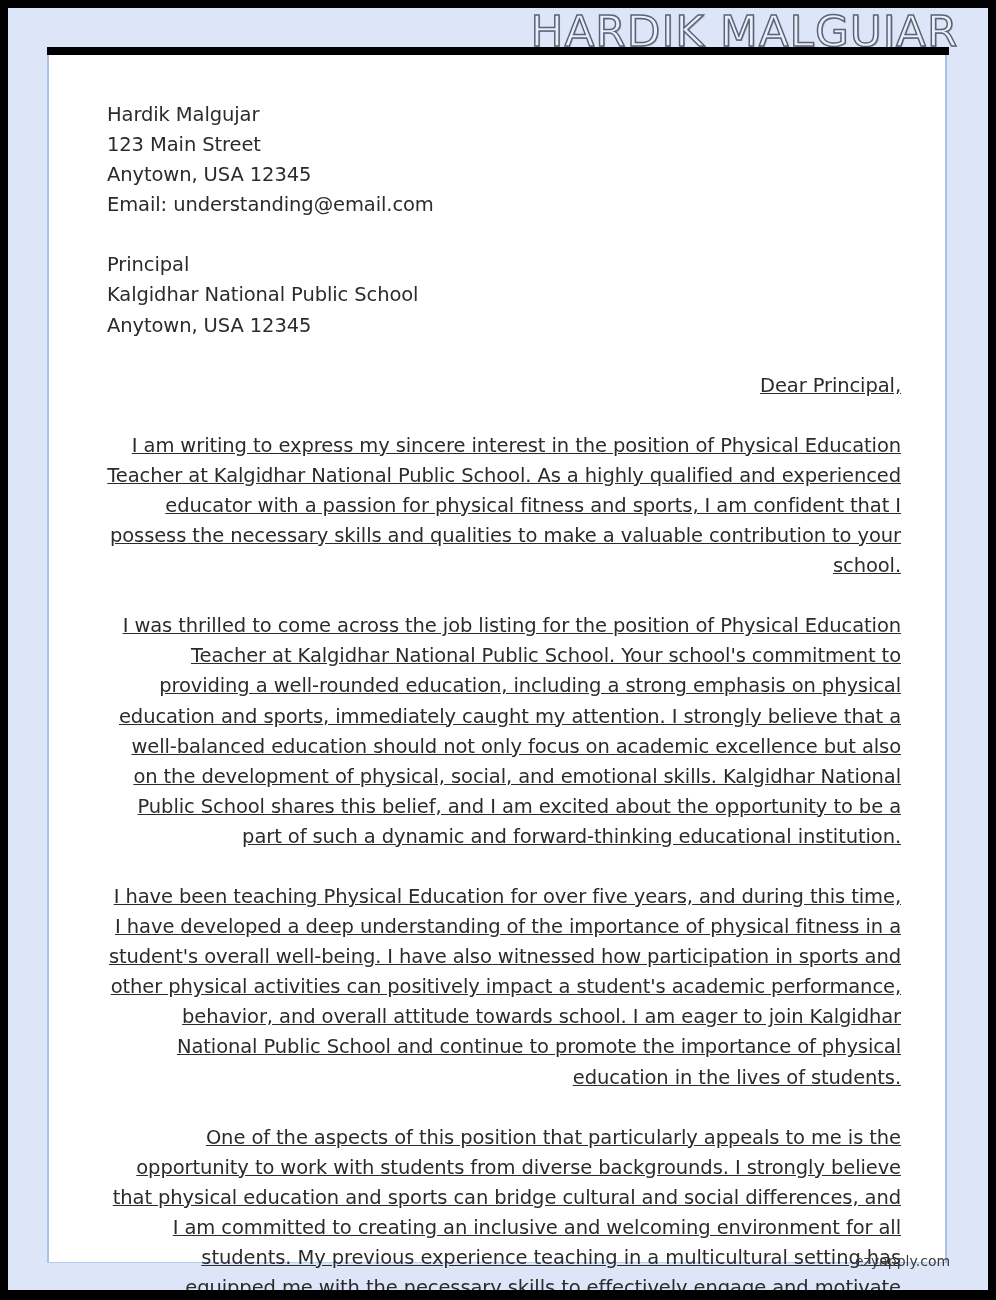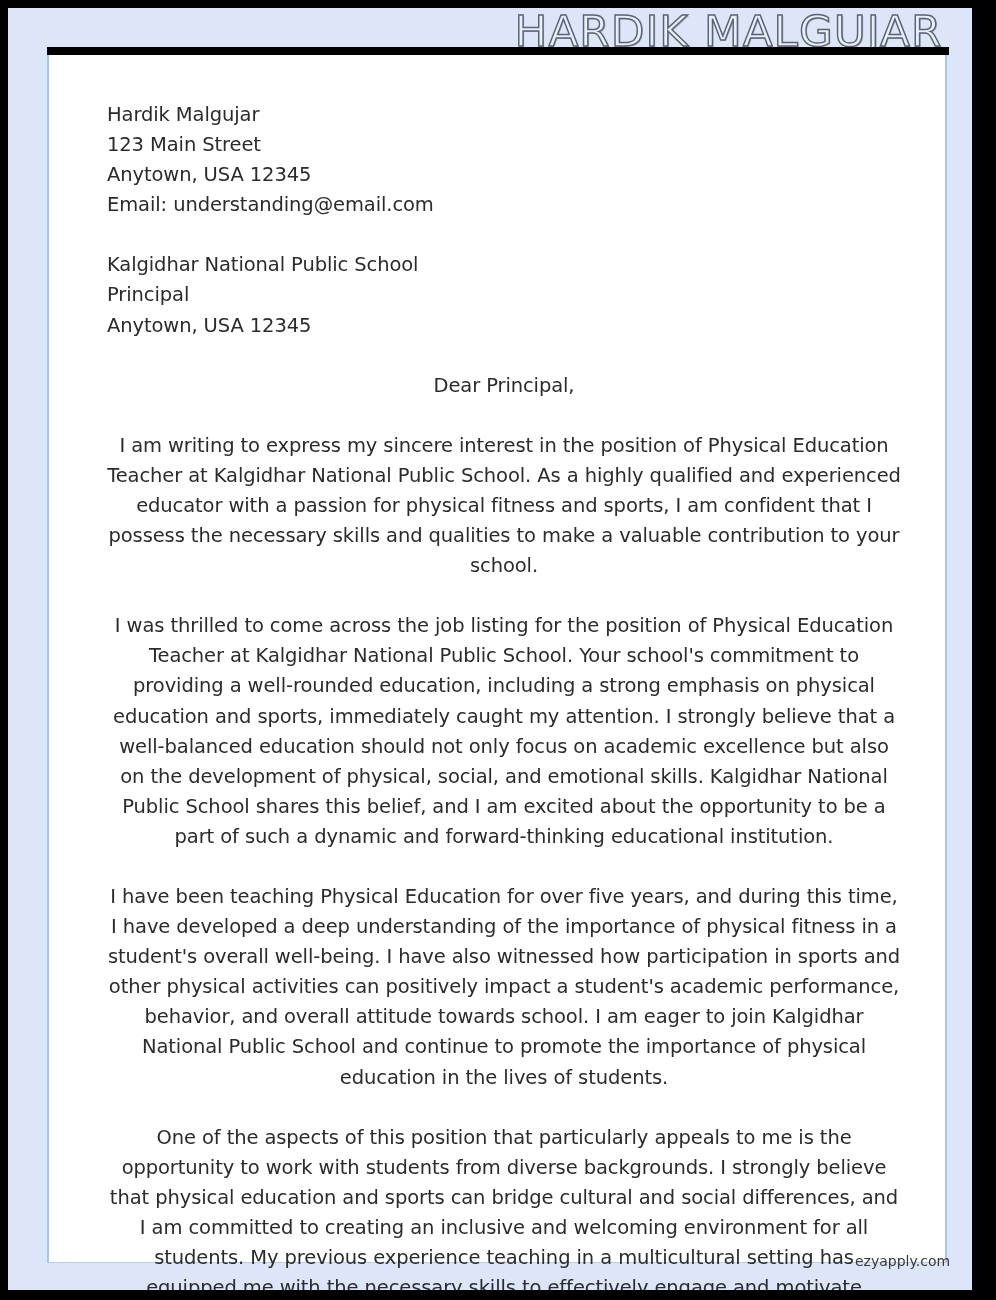--- a/index.html
+++ b/index.html
@@ -16,21 +16,21 @@
 
   
   .frame {
     position: absolute;
     left: 0;
     top: 0;
     width: 996px;
     height: 1300px;
     background: #000000;
     box-sizing: border-box;
-    padding: 8px 24px 10px 8px;
+    padding: 8px 8px 10px 8px;
   }
   .page {
     position: relative;
     width: 100%;
     height: 100%;
     background: #dde5f9;
     overflow: hidden;
   }
 
   
@@ -101,21 +101,22 @@
   }
   .block.addr {
     margin-bottom: 30px;
   }
   .line {
     display: block;
     white-space: pre;
   }
   .para {
     margin: 0 0 30px 0;
-    text-align: center;
+    text-align: right;
+    text-decoration: underline;
   }
   .para:last-child {
     margin-bottom: 0;
   }
 
   
   .watermark {
     position: absolute;
     left: 847px;
     top: 1244px;
@@ -143,22 +144,22 @@
     <div class="letter">
 
       <div class="block addr">
         <span class="line">Hardik Malgujar</span>
         <span class="line">123 Main Street</span>
         <span class="line">Anytown, USA 12345</span>
         <span class="line">Email: understanding@email.com</span>
       </div>
 
       <div class="block addr">
+        <span class="line">Principal</span>
         <span class="line">Kalgidhar National Public School</span>
-        <span class="line">Principal</span>
         <span class="line">Anytown, USA 12345</span>
       </div>
 
       <p class="para">Dear Principal,</p>
 
       <p class="para">I am writing to express my sincere interest in the position of Physical Education Teacher at Kalgidhar National Public School. As a highly qualified and experienced educator with a passion for physical fitness and sports, I am confident that I possess the necessary skills and qualities to make a valuable contribution to your school.</p>
       <p class="para">I was thrilled to come across the job listing for the position of Physical Education Teacher at Kalgidhar National Public School. Your school's commitment to providing a well-rounded education, including a strong emphasis on physical education and sports, immediately caught my attention. I strongly believe that a well-balanced education should not only focus on academic excellence but also on the development of physical, social, and emotional skills. Kalgidhar National Public School shares this belief, and I am excited about the opportunity to be a part of such a dynamic and forward-thinking educational institution.</p>
       <p class="para">I have been teaching Physical Education for over five years, and during this time, I have developed a deep understanding of the importance of physical fitness in a student's overall well-being. I have also witnessed how participation in sports and other physical activities can positively impact a student's academic performance, behavior, and overall attitude towards school. I am eager to join Kalgidhar National Public School and continue to promote the importance of physical education in the lives of students.</p>
       <p class="para">One of the aspects of this position that particularly appeals to me is the opportunity to work with students from diverse backgrounds. I strongly believe that physical education and sports can bridge cultural and social differences, and I am committed to creating an inclusive and welcoming environment for all students. My previous experience teaching in a multicultural setting has equipped me with the necessary skills to effectively engage and motivate students from different backgrounds.</p>
 

